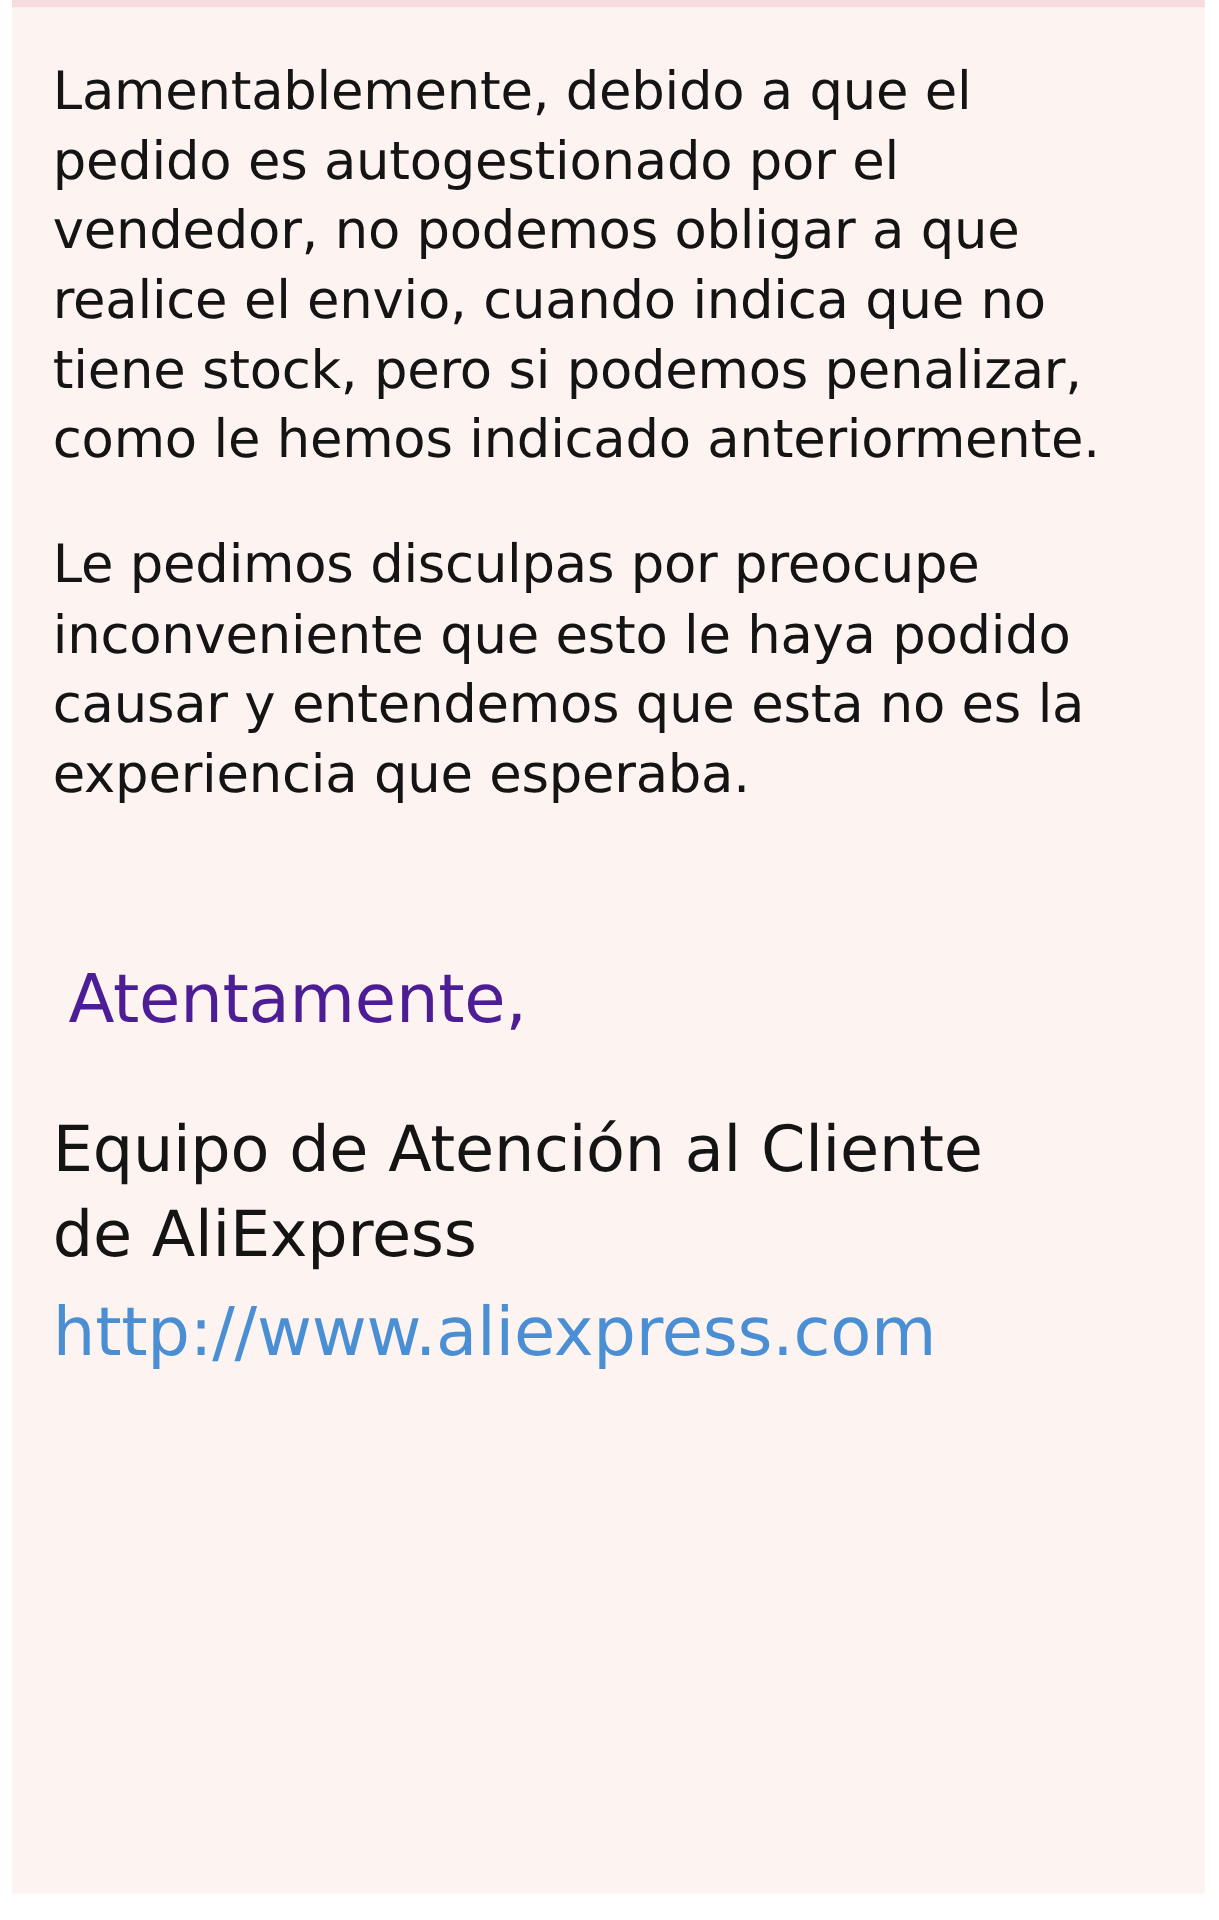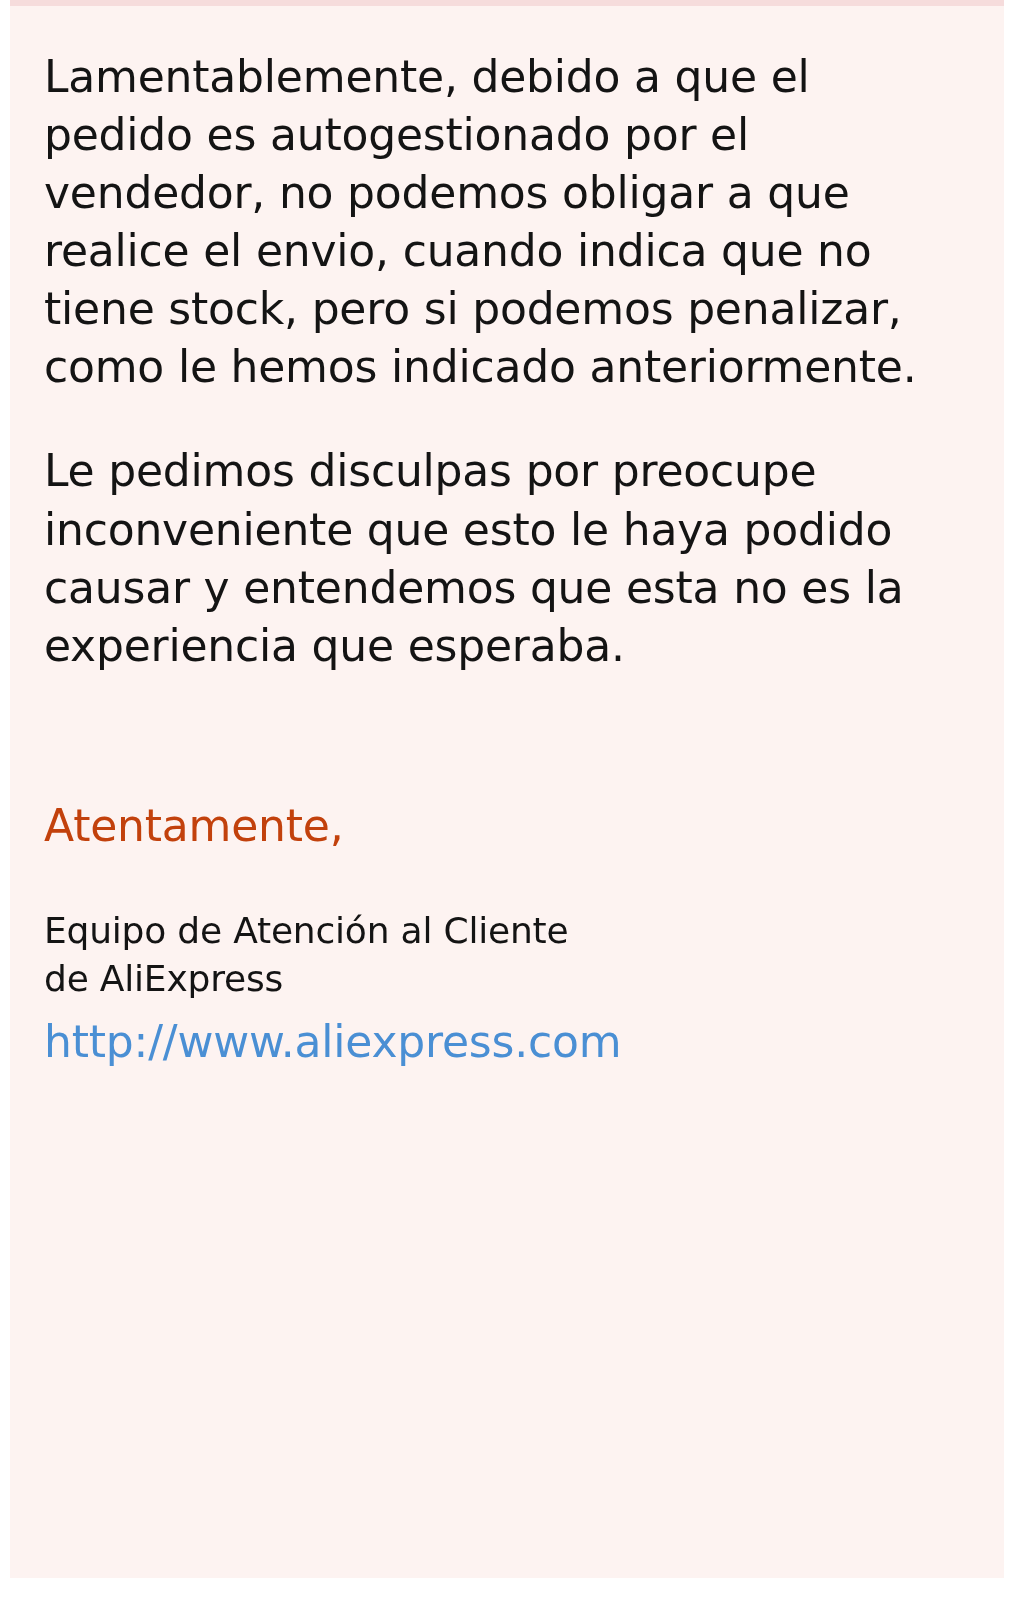--- a/index.html
+++ b/index.html
@@ -61,38 +61,38 @@
     letter-spacing: -0.2px;
     white-space: pre-wrap;
   }
   p.para.tight {
     margin-bottom: 44px;
   }
   .spacer-big {
     height: 78px;
   }
   p.signoff {
-    margin: 0 0 52px 0;
-    font-size: 44px;
+    margin: 0 0 52px 13px;
+    font-size: 56px;
     line-height: 1.32;
-    color: #c2410c;
+    color: #4c1d95;
     letter-spacing: -0.2px;
   }
   p.team {
     margin: 0 0 4px 0;
-    font-size: 36px;
+    font-size: 53px;
     line-height: 1.34;
     color: #141414;
     letter-spacing: -0.2px;
     white-space: pre-wrap;
   }
   a.link {
     display: inline-block;
     margin-top: 6px;
-    font-size: 44px;
+    font-size: 56px;
     line-height: 1.3;
     color: #4a8fd4;
     text-decoration: none;
     letter-spacing: -0.2px;
   }
 </style>
 </head>
 <body>
 
 <div class="page">

